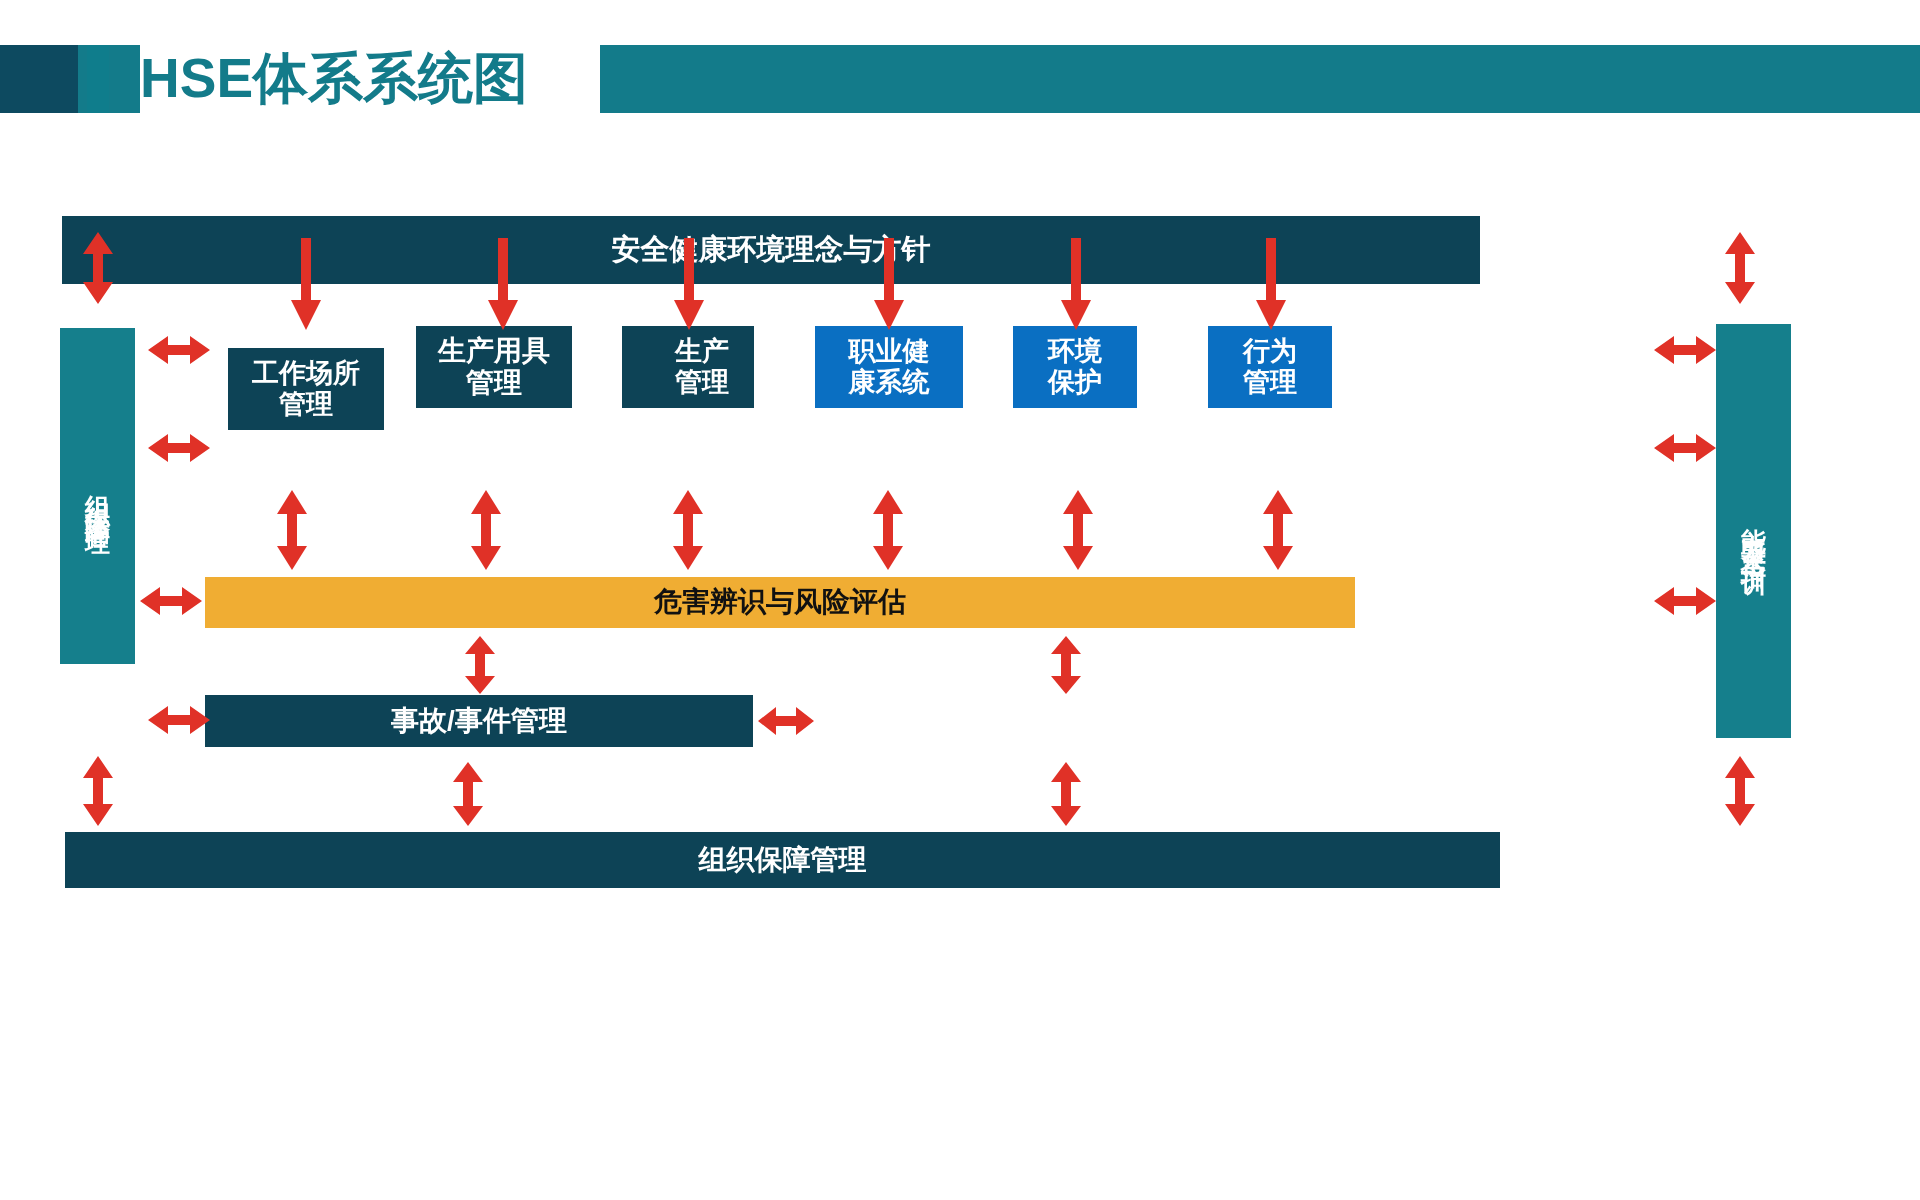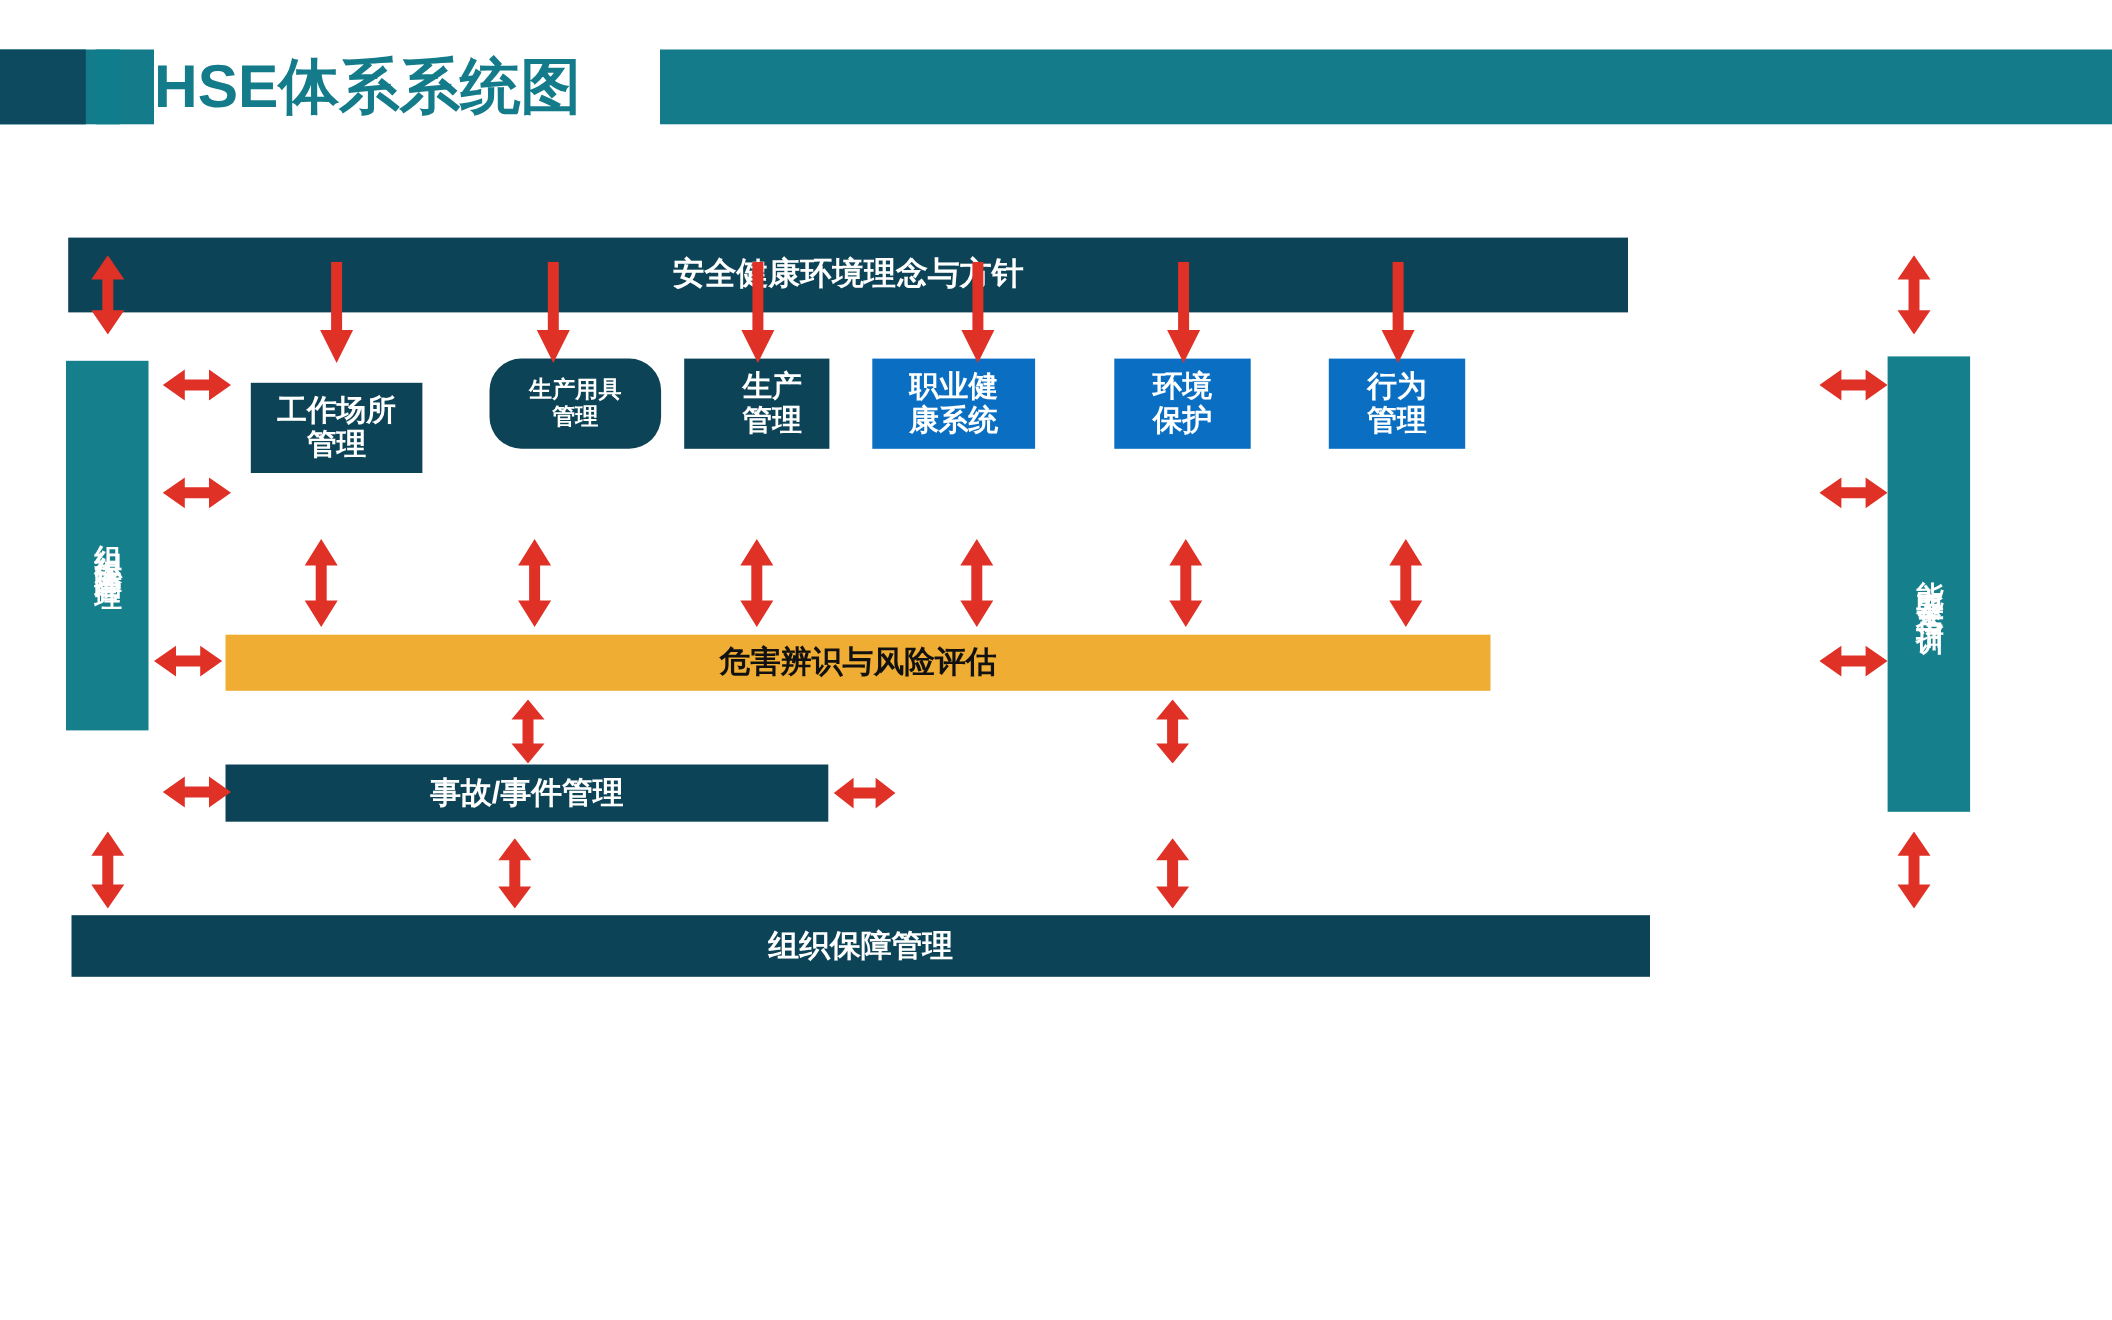--- a/index.html
+++ b/index.html
@@ -67,35 +67,35 @@
 
   <div class="box teal vert" style="left:1716px;top:324px;width:75px;height:414px;font-size:25px;">能力要求与培训</div>
 
   <div class="box navy" style="left:228px;top:326px;width:156px;height:82px;font-size:27px;margin-top:22px;">
     <span style="display:block;">
       <span style="display:block;">工作场所</span>
       <span style="display:block;">管理</span>
     </span>
   </div>
 
-  <div class="box navy" style="left:445px;top:326px;width:156px;height:82px;font-size:21px;border-radius:29px;">
+  <div class="box navy" style="left:416px;top:326px;width:156px;height:82px;font-size:28px;">
     <span style="display:block;">
       <span style="display:block;">生产用具</span>
       <span style="display:block;">管理</span>
     </span>
   </div>
 
   <div class="box navy" style="left:622px;top:326px;width:132px;height:82px;font-size:27px;padding-left:28px;">
     <span style="display:block;">
       <span style="display:block;">生产</span>
       <span style="display:block;">管理</span>
     </span>
   </div>
 
-  <div class="box blue" style="left:793px;top:326px;width:148px;height:82px;font-size:27px;">
+  <div class="box blue" style="left:815px;top:326px;width:148px;height:82px;font-size:27px;">
     <span style="display:block;">
       <span style="display:block;">职业健</span>
       <span style="display:block;">康系统</span>
     </span>
   </div>
 
   <div class="box blue" style="left:1013px;top:326px;width:124px;height:82px;font-size:27px;">
     <span style="display:block;text-align:center;">
       <span style="display:block;">环境</span>
       <span style="display:block;">保护</span>

